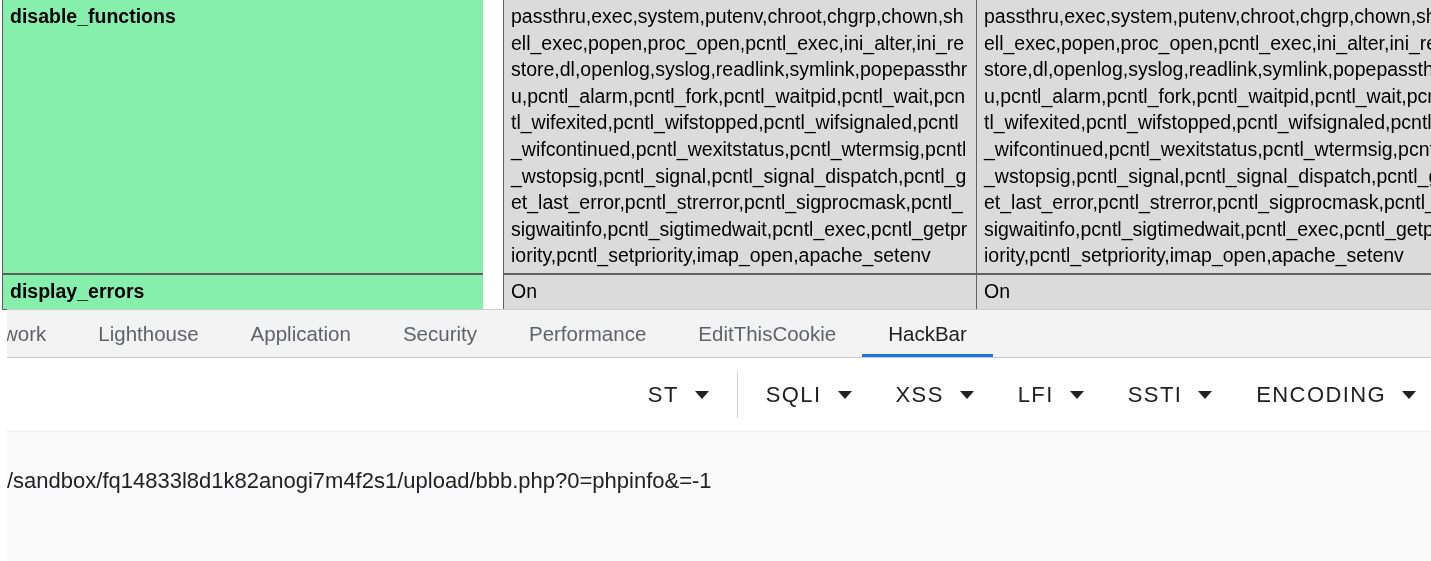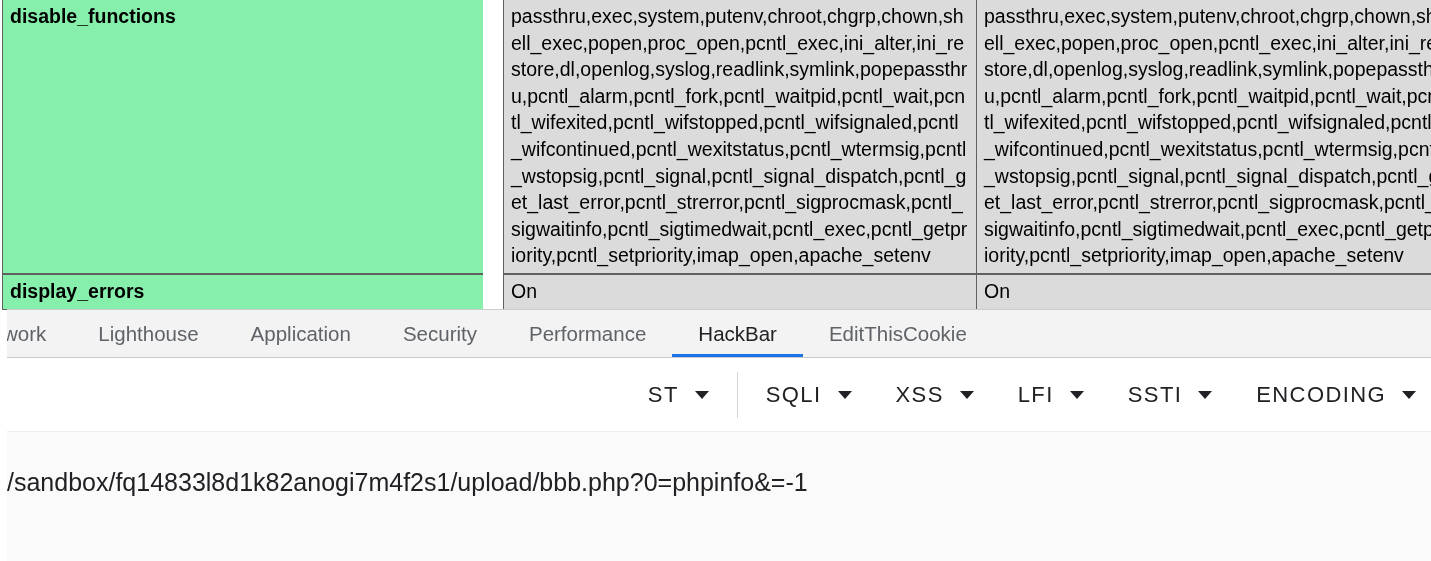--- a/index.html
+++ b/index.html
@@ -156,21 +156,21 @@
     top: 121px;
     right: 0;
     bottom: 0;
     background: #fafafa;
     border-top: 1px solid #eeeeee;
   }
   #url-text {
     position: absolute;
     left: 0;
     top: 36px;
-    font-size: 25px;
+    font-size: 22px;
     color: #202124;
     white-space: nowrap;
     font-family: "Liberation Sans", sans-serif;
   }
 </style>
 </head>
 <body>
 
 <div id="phpinfo-region">
   <table id="phpinfo-table">
@@ -212,25 +212,25 @@
     </div>
     <div class="tab">
       <span>Application</span>
     </div>
     <div class="tab">
       <span>Security</span>
     </div>
     <div class="tab">
       <span>Performance</span>
     </div>
+    <div class="tab">
+      <span>EditThisCookie</span>
+    </div>
     <div class="tab active">
       <span>HackBar</span>
-    </div>
-    <div class="tab">
-      <span>EditThisCookie</span>
     </div>
   </div>
 
   <div id="toolbar">
 
     <div class="tool-group">
       <span class="tool-label">ST</span>
       <span class="caret"></span>
     </div>
     <div class="divider"></div>

